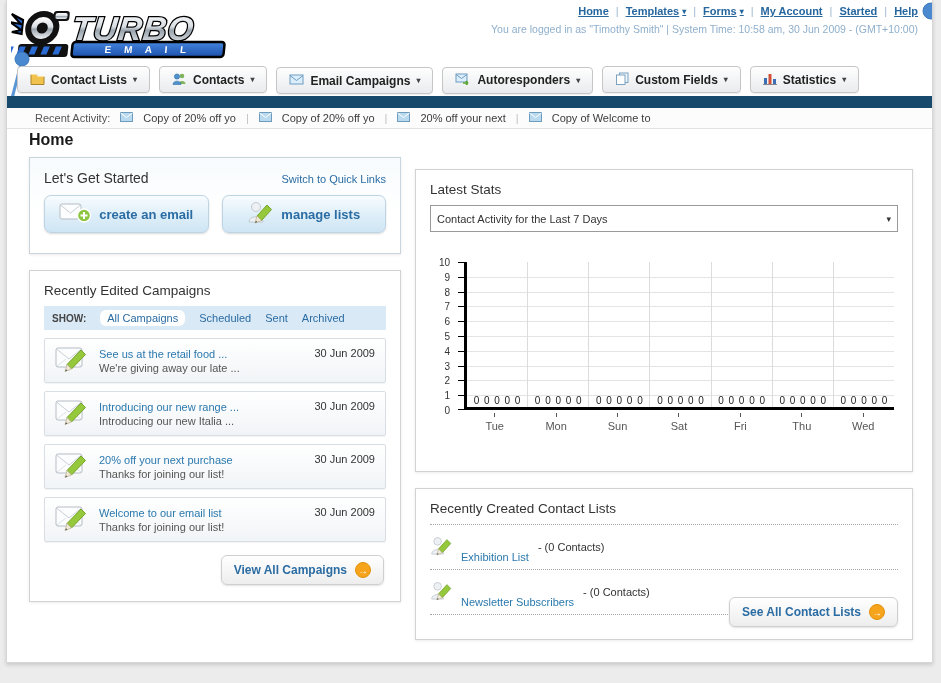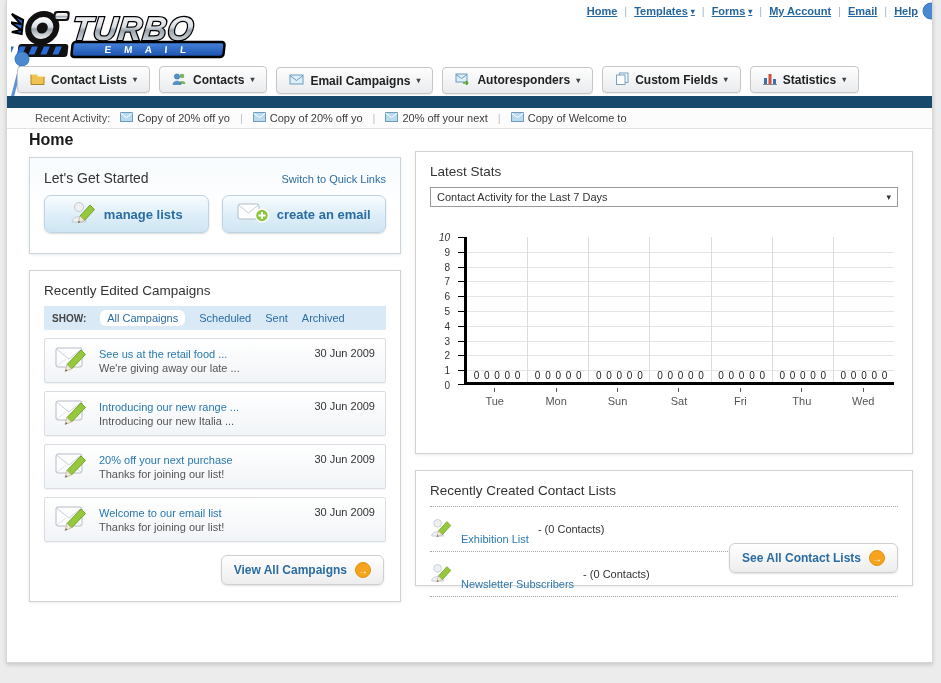--- a/index.html
+++ b/index.html
@@ -41,26 +41,26 @@
     box-shadow: 0 1px 1px rgba(0,0,0,.07); cursor: pointer;
   }
   .tab .caret { color: #444; }
   .navy-bar { position: absolute; left: 0; right: 0; top: 96px; height: 12px; background: #17496d; }
   
   .activity-bar {
     position: absolute; left: 0; right: 0; top: 108px; height: 21px;
     display: flex; align-items: center; padding-left: 28px; gap: 10px;
     font-size: 11px; color: #555; background: #fcfcfd; border-bottom: 1px solid #e2e2e2;
   }
-  .act-item { display: inline-flex; align-items: center; gap: 4px; color: #3c3c3c; }
+  .act-item { display: inline-flex; align-items: center; gap: 10px; color: #3c3c3c; }
   .act-sep { color: #c0c0c0; }
   
   .page-title { position: absolute; left: 22px; top: 131px; font-size: 16px; font-weight: bold; color: #1a1a1a; }
   .left-col  { position: absolute; left: 22px;  top: 157px; width: 372px; }
-  .right-col { position: absolute; left: 408px; top: 151px; width: 498px; }
+  .right-col { position: absolute; left: 408px; top: 169px; width: 498px; }
   .panel {
     background: #fff; border: 1px solid #d2d2d2; box-shadow: 0 1px 3px rgba(0,0,0,.08);
     margin-bottom: 16px; padding: 12px 14px;
   }
   .panel-title { font-size: 13.5px; color: #333; font-weight: normal; }
   
   .get-started { border-color: #c9d5dd; background: linear-gradient(#f7fbfd, #fff 55%); height: 97px; }
   .gs-head { display: flex; justify-content: space-between; align-items: baseline; }
   .gs-link { font-size: 11px; color: #2b6ca3; text-decoration: none; cursor: pointer; }
   .gs-buttons { display: flex; gap: 13px; margin-top: 9px; }
@@ -93,21 +93,21 @@
     background: linear-gradient(#ffffff, #ededed); box-shadow: 0 1px 2px rgba(0,0,0,.12);
     color: #2b6ca3; font-weight: bold; font-size: 12px; cursor: pointer;
   }
   .arrow-circle {
     width: 16px; height: 16px; border-radius: 50%; background: #f6a41c; border: 1px solid #e3920d;
     color: #fff; font-size: 10px; font-weight: bold; display: inline-flex; align-items: center; justify-content: center;
   }
   
   .stats-panel { height: 303px; }
   .select-box {
-    margin-top: 8px; height: 20px; border: 1px solid #9a9a9a;
+    margin-top: 8px; height: 27px; border: 1px solid #9a9a9a;
     font-size: 11px; color: #333; background: #fff;
     display: flex; align-items: center; justify-content: space-between; padding: 0 6px; cursor: pointer;
   }
   .chart-wrap { position: relative; margin-top: 30px; height: 210px; }
   .y-axis { position: absolute; left: 0; top: 0; width: 30px; height: 148px; }
   .ylabel { position: absolute; right: 10px; transform: translateY(-50%); font-size: 10px; color: #333; }
   .plot {
     position: absolute; left: 34px; right: 4px; top: 0; height: 148px;
     border-left: 3px solid #000; border-bottom: 3px solid #000; background: #fff;
   }
@@ -117,21 +117,21 @@
   .group { flex: 1; position: relative; border-right: 1px solid #dcdcdc; }
   .group:last-child { border-right: none; }
   .zeros { position: absolute; bottom: 1px; left: 2px; right: 2px; display: flex; justify-content: space-evenly; font-size: 10px; color: #222; }
   .x-labels { position: absolute; left: 34px; right: 4px; top: 151px; display: flex; }
   .x-cell { flex: 1; text-align: center; font-size: 11px; color: #555; }
   .x-cell::before { content: ""; display: block; width: 1px; height: 4px; background: #555; margin: 0 auto 3px; }
   .legend { margin: 12px 0 0 40px; display: grid; grid-template-columns: 124px 124px auto; row-gap: 7px; font-size: 10.5px; color: #222; }
   .legend-item { display: flex; align-items: center; gap: 7px; }
   .legend-sq { width: 13px; height: 13px; border: 1px solid rgba(0,0,0,.15); flex: none; }
   
-  .clists-panel { height: 116px; position: relative; }
+  .clists-panel { height: 152px; position: relative; }
   .cl-row { display: flex; align-items: center; gap: 9px; padding: 6px 0; border-bottom: 1px dotted #a7a7a7; font-size: 11px; }
   .cl-rule { border: none; border-top: 1px dotted #a7a7a7; margin-top: 8px; }
   .cl-name { color: #2b79ae; text-decoration: none; cursor: pointer; margin-top: 20px; }
   .cl-detail { color: #333; }
   .clists-panel .pill-btn { position: absolute; right: 14px; bottom: 12px; margin: 0; }
 </style>
 </head>
 <body>
 
 <div class="page">
@@ -183,28 +183,29 @@
       <a class="top-link">
         <span>Forms</span>
         <span class="caret">▾</span>
       </a>
       <span class="sep">|</span>
       <a class="top-link">
         <span>My Account</span>
       </a>
       <span class="sep">|</span>
       <a class="top-link">
-        <span>Email</span>
+        <span>Started</span>
       </a>
       <span class="sep">|</span>
       <a class="top-link">
         <span>Help</span>
       </a>
     </div>
   <div class="login-info">
+    <div>You are logged in as "Timothy Smith" | System Time: 10:58 am, 30 Jun 2009 - (GMT+10:00)</div>
   </div>
 
   <div class="pin-left">
     <svg width="26" height="66" viewBox="0 0 26 66">
       <line x1="15" y1="10" x2="2" y2="60" stroke="#5a95d5" stroke-width="3"></line>
       <circle cx="15" cy="9" r="7" fill="#4a89cf" stroke="#3c78bb"></circle>
     </svg>
   </div>
   <div class="pin-right">
     <svg width="16" height="18" viewBox="0 0 16 18">
@@ -303,37 +304,37 @@
 
   <div class="left-col">
 
     <div class="panel get-started">
       <div class="gs-head">
         <span class="panel-title" style="font-size:14px;">Let's Get Started</span>
         <a class="gs-link">Switch to Quick Links</a>
       </div>
       <div class="gs-buttons">
           <div class="gs-btn">
+            <span><svg width="32" height="21" viewBox="0 0 32 21">
+                <rect x="1" y="2" width="21" height="15" rx="2" fill="#fcfdfe" stroke="#b6bdc6"></rect>
+                <path d="M1.5 3 L11.5 11 L21.5 3" stroke="#c9cfd6" fill="none"></path>
+                <circle cx="25" cy="13.5" r="6.5" fill="#8cc63f" stroke="#ffffff" stroke-width="1.4"></circle>
+                <path d="M25 10v7 M21.5 13.5h7" stroke="#ffffff" stroke-width="2"></path>
+              </svg></span>
+            <span>create an email</span>
+          </div>
+          <div class="gs-btn">
             <span><svg width="26" height="25" viewBox="0 0 26 25">
                 <circle cx="9" cy="7" r="4.5" fill="#eef1f4" stroke="#c2c9d0"></circle>
                 <path d="M2 22c0-7 14-7 14 0z" fill="#eef1f4" stroke="#c2c9d0"></path>
                 <polygon points="10,16 20,5 24.5,9.5 14.5,20.5" fill="#96c83c" stroke="#76a32b"></polygon>
                 <polygon points="10,16 14.5,20.5 8,23" fill="#f0ead8" stroke="#b9ae8d" stroke-width=".7"></polygon>
                 <polygon points="8,23 10.3,22.1 9,20.8" fill="#555"></polygon>
               </svg></span>
             <span>manage lists</span>
-          </div>
-          <div class="gs-btn">
-            <span><svg width="32" height="21" viewBox="0 0 32 21">
-                <rect x="1" y="2" width="21" height="15" rx="2" fill="#fcfdfe" stroke="#b6bdc6"></rect>
-                <path d="M1.5 3 L11.5 11 L21.5 3" stroke="#c9cfd6" fill="none"></path>
-                <circle cx="25" cy="13.5" r="6.5" fill="#8cc63f" stroke="#ffffff" stroke-width="1.4"></circle>
-                <path d="M25 10v7 M21.5 13.5h7" stroke="#ffffff" stroke-width="2"></path>
-              </svg></span>
-            <span>create an email</span>
           </div>
         </div>
     </div>
 
     <div class="panel">
       <div class="panel-title">Recently Edited Campaigns</div>
       <div class="show-bar">
         <span class="show-label">SHOW:</span>
         <span class="filters" style="display:flex;gap:14px;align-items:center;">
             <a class="filter active">All Campaigns</a>
@@ -424,21 +425,21 @@
             <div class="ylabel" style="top: 148px;">0</div>
             <div class="ylabel" style="top: 133.2px;">1</div>
             <div class="ylabel" style="top: 118.4px;">2</div>
             <div class="ylabel" style="top: 103.6px;">3</div>
             <div class="ylabel" style="top: 88.8px;">4</div>
             <div class="ylabel" style="top: 74px;">5</div>
             <div class="ylabel" style="top: 59.2px;">6</div>
             <div class="ylabel" style="top: 44.4px;">7</div>
             <div class="ylabel" style="top: 29.6px;">8</div>
             <div class="ylabel" style="top: 14.8px;">9</div>
-            <div class="ylabel" style="top: 0px; font-style: italic;">10</div>
+            <div class="ylabel" style="top: 0px;">10</div>
           </div>
         <div class="plot">
             <div class="ytickmark" style="top: 147px;"></div>
             <div class="hgrid" style="top: 133.2px;"></div>
             <div class="ytickmark" style="top: 133.2px;"></div>
             <div class="hgrid" style="top: 118.4px;"></div>
             <div class="ytickmark" style="top: 118.4px;"></div>
             <div class="hgrid" style="top: 103.6px;"></div>
             <div class="ytickmark" style="top: 103.6px;"></div>
             <div class="hgrid" style="top: 88.8px;"></div>

